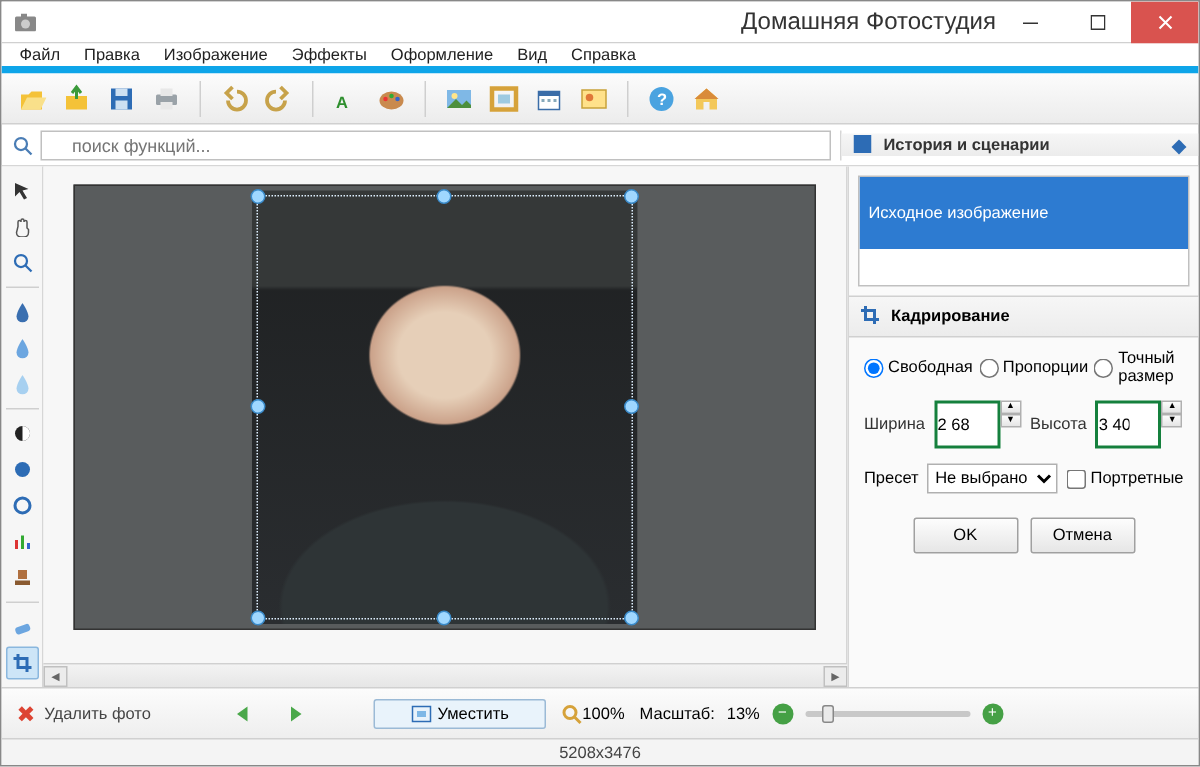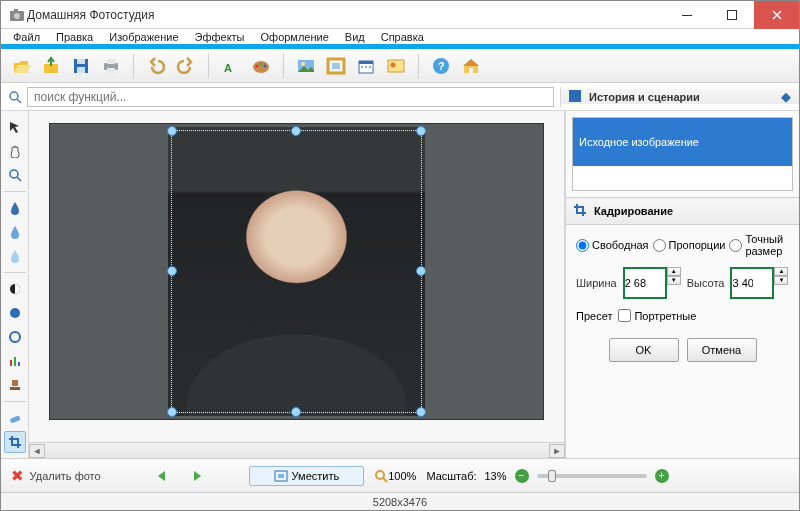--- a/index.html
+++ b/index.html
@@ -1,38 +1,38 @@
 <!DOCTYPE html>
 <html><head>
 <meta charset="utf-8">
 <style>
 * { box-sizing: border-box; margin: 0; padding: 0; font-family: "Segoe UI", Tahoma, sans-serif; font-size: 11px; }
 body { width: 800px; height: 511px; background: #fff; overflow: hidden; border: 1px solid #888; display: flex; flex-direction: column; }
 
 
 .titlebar { height: 28px; background: #fff; display: flex; align-items: center; border-bottom: 1px solid #d0d0d0; }
 .titlebar .app-icon { width: 20px; height: 20px; margin-left: 6px; display:flex;align-items:center;justify-content:center;color:#555;font-size:12px; }
-.titlebar .title { flex:1; text-align:left; color:#333; font-size:12px; }
+.titlebar .title { flex:1; text-align:right; color:#333; font-size:16px; }
 .titlebar .win-btn { width: 45px; height: 28px; display:flex; align-items:center; justify-content:center; color:#333; }
 .titlebar .win-btn.close { background:#d9534f; color:#fff; }
 
 
 .menubar { height: 20px; display:flex; align-items:center; gap:0; padding:0 4px; background:#fff; border-bottom:5px solid #0ea5e9; }
 .menubar .menu-item { padding:2px 8px; color:#222; }
 
 
 .toolbar { height: 34px; background: linear-gradient(#fcfcfc,#ececec); border-bottom:1px solid #d0d0d0; display:flex; align-items:center; gap:6px; padding:0 8px; }
 .tbtn { width:24px; height:24px; display:flex; align-items:center; justify-content:center; border-radius:3px; }
 .tsep { width:1px; height:24px; background:#cfcfcf; margin:0 4px; }
 
 
 .subbar { height: 28px; display:flex; align-items:center; border-bottom:1px solid #d6d6d6; }
 .search-wrap { flex:0 0 auto; display:flex; align-items:center; gap:4px; padding:0 6px; width: 560px; border-right:1px solid #d6d6d6; }
 .search-wrap .s-icon { width:16px; height:16px; display:flex;align-items:center;justify-content:center;color:#4a7db5; }
-.search-wrap input { flex:1; height:20px; border:1px solid #c0c0c0; padding:0 6px; font-size:12px; }
+.search-wrap input { flex:1; height:20px; border:1px solid #c0c0c0; padding:0 20px; font-size:12px; }
 .hist-header { flex:1; display:flex; align-items:center; padding:0 8px; background:linear-gradient(#f6f6f6,#ececec); }
 .hist-header .h-icon { width:14px;height:14px;margin-right:6px;color:#2d6cb5; }
 .hist-header .title { font-weight:bold; color:#333; flex:1; font-size:11px; }
 .hist-header .collapse { color:#2d6cb5; font-size:13px; }
 
 
 .main { flex:1; display:flex; min-height:0; }
 .lefttools { width:28px; background:#f6f6f6; border-right:1px solid #d6d6d6; display:flex; flex-direction:column; align-items:center; padding-top:4px; gap:0; }
 .lefttools .lt { width:22px; height:22px; display:flex;align-items:center;justify-content:center; margin:1px 0; border-radius:2px; }
 .lefttools .lt.active { background:#cde5f7; border:1px solid #8ab7de; }
@@ -398,20 +398,21 @@
         <span class="spin">
             <input value="3 407" style="">
             <span class="updown">
               <button>▲</button>
               <button>▼</button>
             </span>
           </span>
       </div>
       <div class="preset-row">
         <span class="lbl">Пресет</span>
+        <select><option>Не выбрано</option></select>
         <label class="chk">
             <input type="checkbox" style="">
             <span>Портретные</span>
           </label>
       </div>
       <div class="btns">
         <button>OK</button>
         <button>Отмена</button>
       </div>
     </div>

